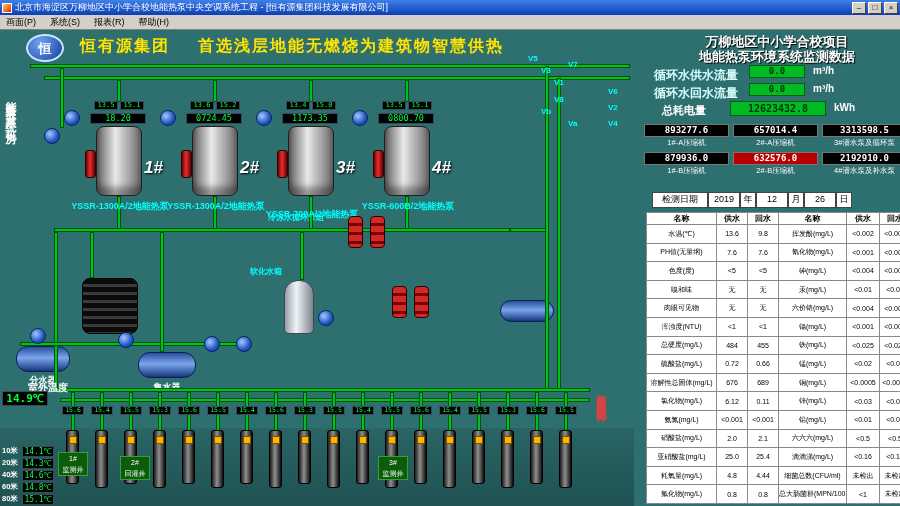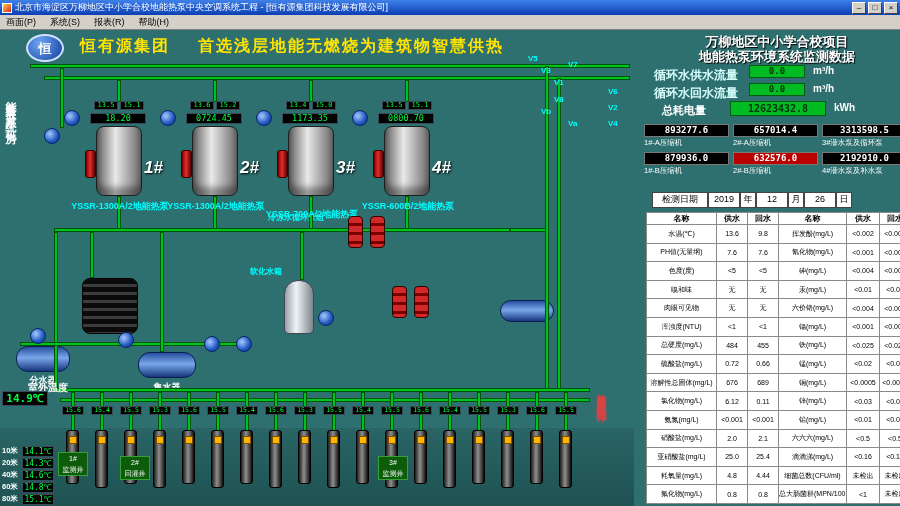--- a/index.html
+++ b/index.html
@@ -25,21 +25,21 @@
   
   .panel-title{left:632px;width:266px;text-align:center;color:#fff;font-weight:bold;font-size:13px;text-shadow:1px 1px 1px #000}
   .flow-label{color:#d9ffff;font-size:12px;font-weight:bold}
   .unit-label{color:#fff;font-weight:bold;font-size:10px}
   .power-label{color:#fff;font-weight:bold;font-size:11px}
   .greenbox{position:absolute;background:#00bb22;color:#003309;border:1px solid #006010;
     font-family:"DejaVu Sans Mono",monospace;font-weight:bold;text-align:center;font-size:9px;line-height:11px}
   .counter{position:absolute;background:#000;color:#fff;border:1px solid #777;
     font-family:"DejaVu Sans Mono",monospace;font-weight:bold;text-align:center;font-size:9px;line-height:11px}
   .counter.red{background:#b80000}
-  .counter-label{position:absolute;color:#fff;font-size:7.5px;text-align:left;white-space:nowrap}
+  .counter-label{position:absolute;color:#fff;font-size:7.5px;text-align:center;white-space:nowrap}
   .report-title{text-align:center;color:#fff;font-weight:bold;font-size:13px;letter-spacing:6px;text-shadow:1px 1px 1px #000}
   .date-row{left:640px;top:192px;height:16px;display:flex}
   .dcell{background:#fff;border:1px solid #444;color:#000;font-size:9px;line-height:13px;text-align:center}
   .dlabel{width:56px}.dval{width:32px}.dsuf{width:16px}
   .wq-table{position:absolute;left:634px;top:212px;width:264px;height:292px;border-collapse:collapse;background:#fff;table-layout:fixed}
   .wq-table th,.wq-table td{border:1px solid #8a8a8a;font-size:7px;color:#000;text-align:center;padding:0;overflow:hidden;white-space:nowrap}
   .wq-table th{font-size:8px}
   
   .pipe{position:absolute;background:#00c21e;border:1px solid #00540a}
   .led{position:absolute;background:#000;color:#00ff44;border:1px solid #3a4a5a;

